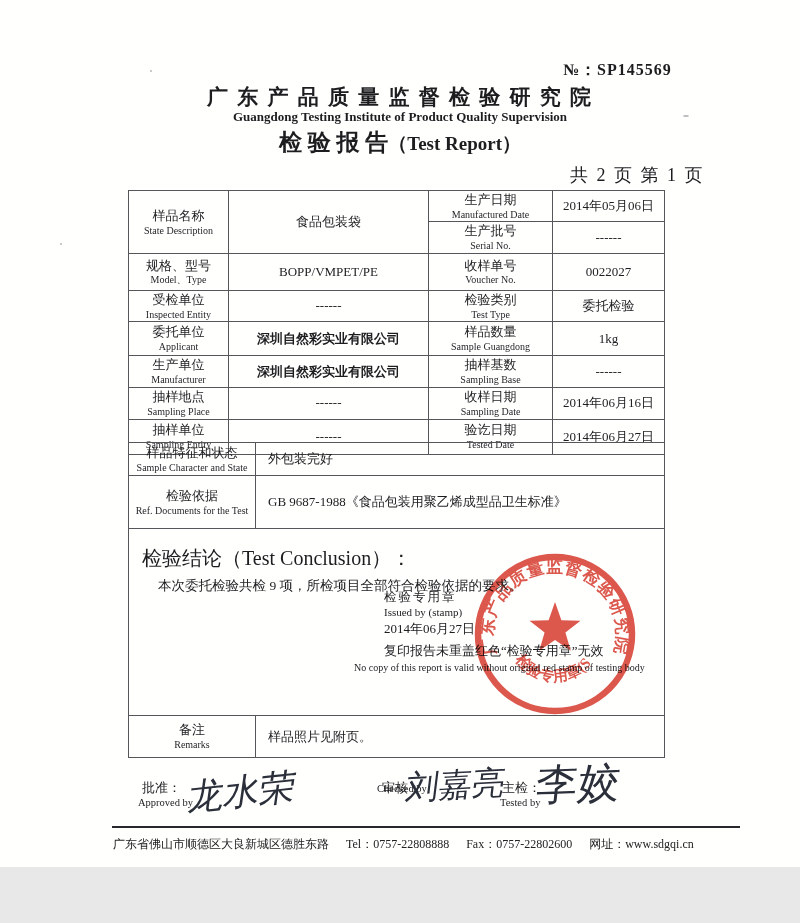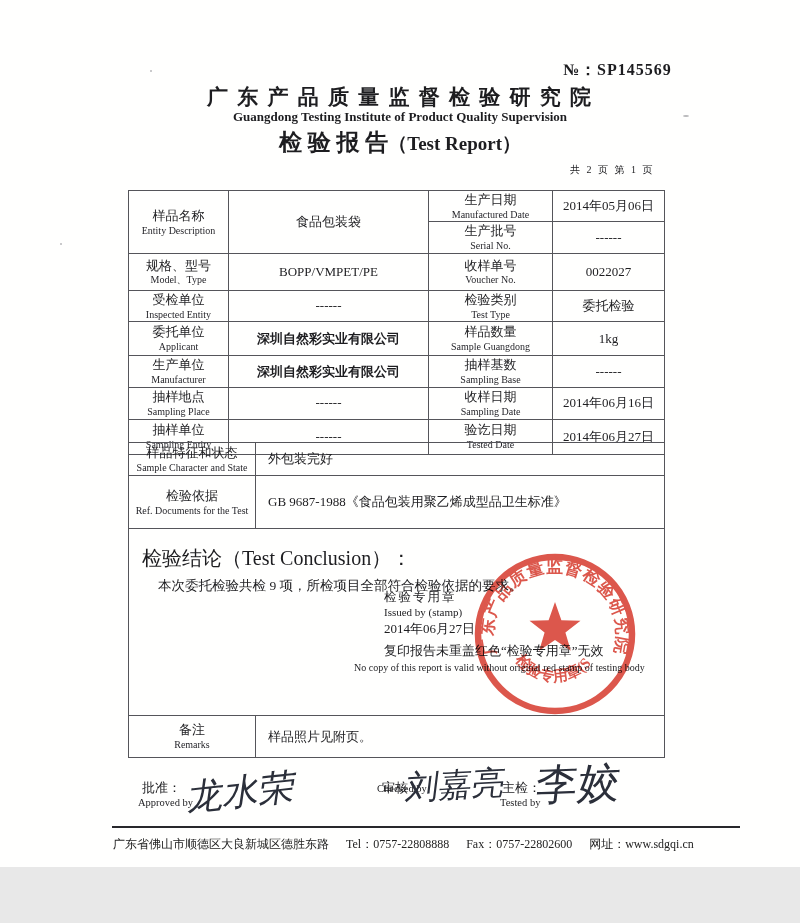--- a/index.html
+++ b/index.html
@@ -10,21 +10,21 @@
     font-family:"Liberation Serif","DejaVu Serif",serif;
     color:#1d1d20; overflow:hidden;padding-left:48px;
   }
   .abs { position:absolute; }
 
   
   .report-no { top:60px; left:563px; font-size:16px; font-weight:bold; letter-spacing:1px; }
   .institute-cn { top:83px; left:0; width:800px; text-align:center; font-size:21px; font-weight:bold; letter-spacing:2px; }
   .institute-en { top:109px; left:0; width:800px; text-align:center; font-size:13px; font-weight:bold; font-family:"Liberation Serif",serif; }
   .report-title { top:127px; left:0; width:800px; text-align:center; font-size:23px; font-weight:bold; }
-  .pagination { top:163px; left:570px; font-size:10px; letter-spacing:2px; }
+  .pagination { top:163px; left:570px; font-size:18px; letter-spacing:2px; }
 
   
   table.info { border-collapse:collapse; table-layout:fixed; background:transparent; }
   table.info td { border:1px solid #55555a; padding:1px 3px; text-align:center; vertical-align:middle; overflow:hidden; }
   .cn  { display:block; font-size:13px; line-height:1.3; }
   .en  { display:block; font-size:10px; line-height:1.15; color:#26262b; }
   .val { font-size:13px; }
   .tleft { text-align:left !important; padding-left:12px !important; }
 
   .tableA { top:190px; left:128px; }
@@ -76,21 +76,21 @@
     <colgroup>
         <col style="width:100px">
         <col style="width:200px">
         <col style="width:124px">
         <col style="width:112px">
       </colgroup>
     <tbody>
         <tr style="height:29px">
       <td rowspan="2">
             <span class="cn">样品名称</span>
-            <span class="en">Entity Description</span>
+            <span class="en">State Description</span>
           </td>
       <td rowspan="2" class="val">食品包装袋</td>
       <td>
             <span class="cn">生产日期</span>
             <span class="en">Manufactured Date</span>
           </td>
       <td class="val">2014年05月06日</td>
     </tr>
     <tr style="height:29px">
       <td>

